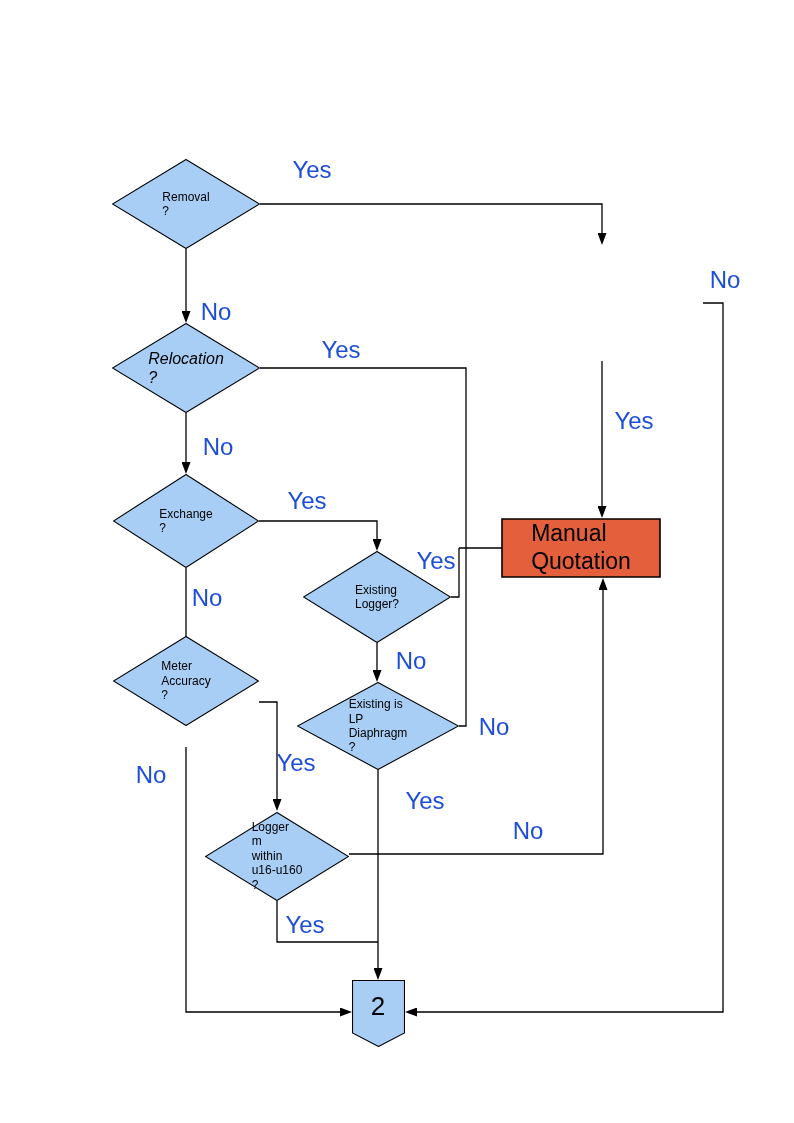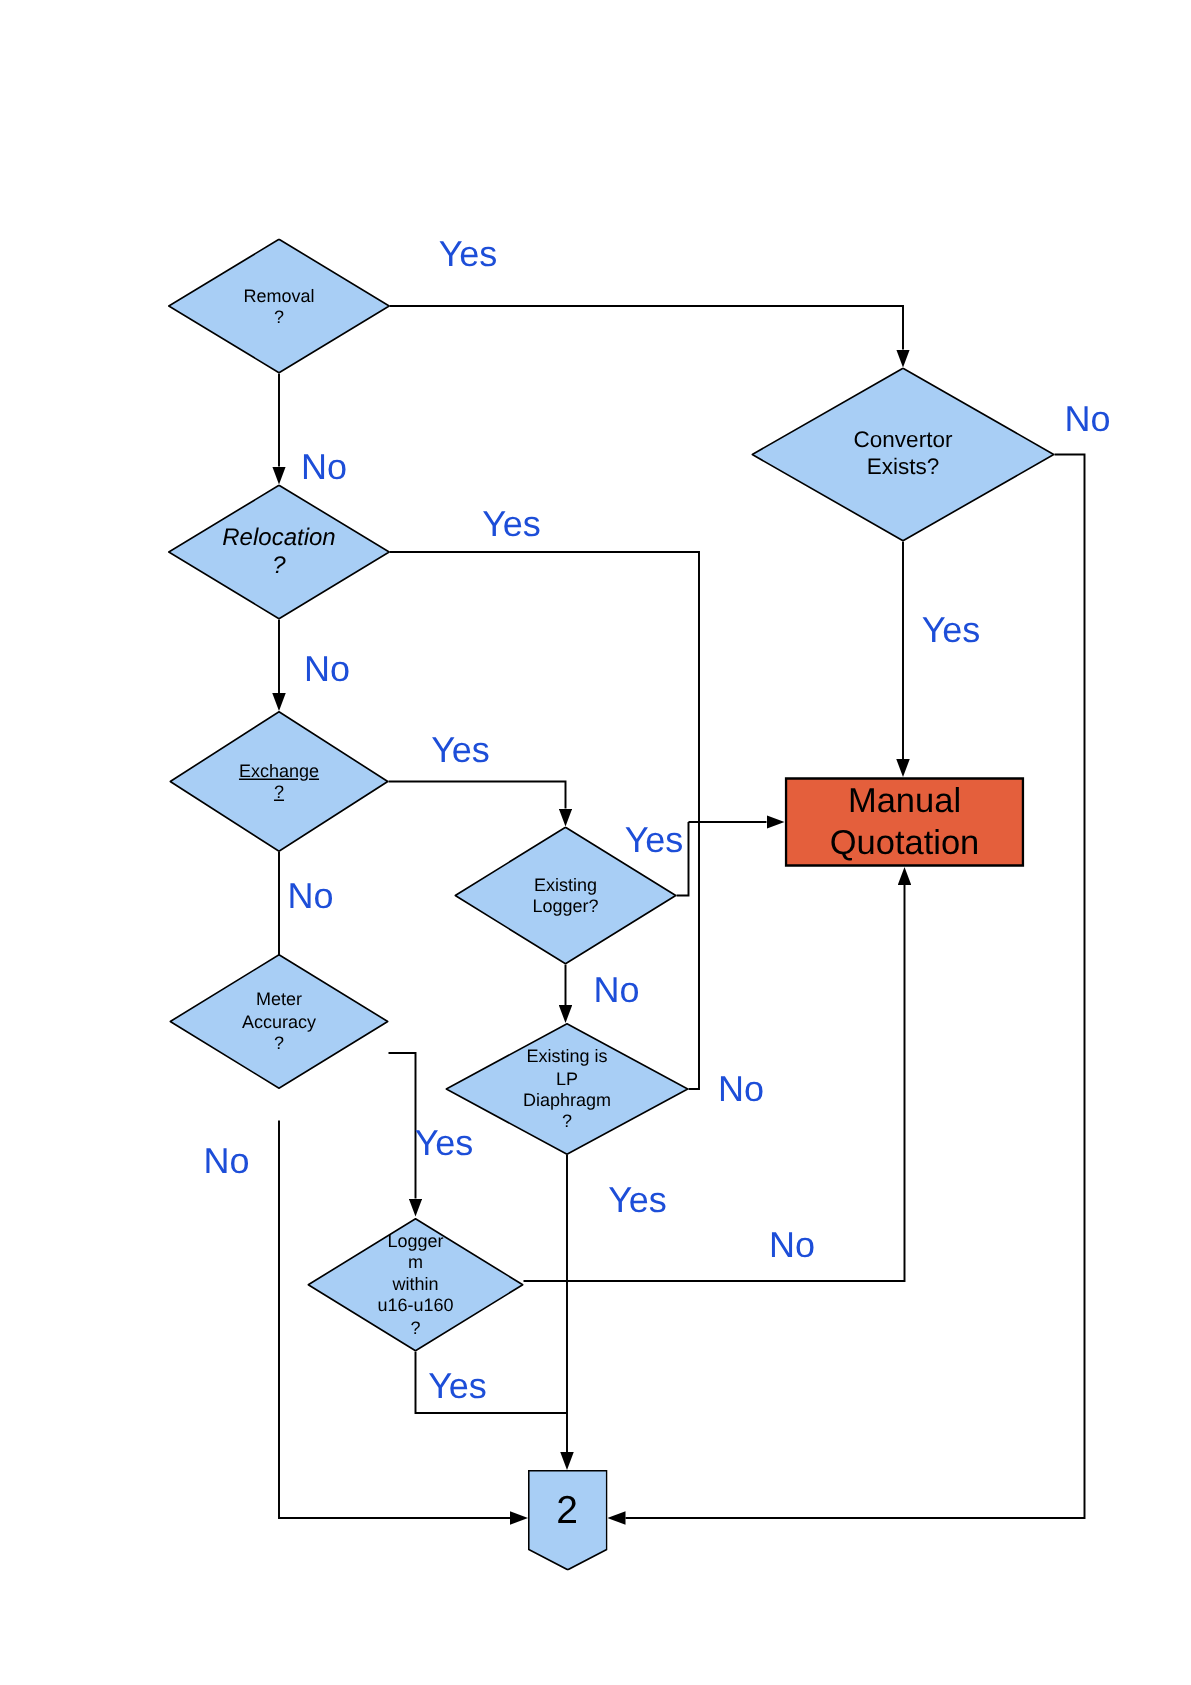--- a/index.html
+++ b/index.html
@@ -14,21 +14,21 @@
   #edge-layer {
     position: absolute;
     left: 0; top: 0;
     width: 794px; height: 1123px;
   }
   .node {
     position: absolute;
     display: flex;
     align-items: center;
     justify-content: center;
-    text-align: center;
+    text-align: left;
   }
   .node svg {
     position: absolute;
     left: 0; top: 0;
     width: 100%; height: 100%;
   }
   .node-label {
     position: relative;
     white-space: pre-line;
     line-height: 1.2;
@@ -72,37 +72,30 @@
     </svg>
 
   <div class="node" style="left: 112px; top: 159px; width: 148px; height: 90px; font-size: 12px;">
     <svg viewBox="0 0 148 90">
         <polygon points="74,0.5 147.5,45 74,89.5 0.5,45" fill="#A8CEF5" stroke="#000000" stroke-width="1.1"></polygon>
       </svg>
     <span class="node-label">Removal
 ?</span>
   </div>
 
-  <div class="node" style="left: 501px; top: 245px; width: 202px; height: 116px; font-size: 15px;">
-    <svg viewBox="0 0 202 116">
-        <polygon points="101,0.5 201.5,58 101,115.5 0.5,58" fill="#A8CEF5" stroke="#000000" stroke-width="1.1"></polygon>
-      </svg>
-    <span class="node-label">Convertor
-Exists?</span>
-  </div>
 
   <div class="node" style="left: 112px; top: 323px; width: 148px; height: 90px; font-size: 16px; font-style: italic;">
     <svg viewBox="0 0 148 90">
         <polygon points="74,0.5 147.5,45 74,89.5 0.5,45" fill="#A8CEF5" stroke="#000000" stroke-width="1.1"></polygon>
       </svg>
     <span class="node-label">Relocation
 ?</span>
   </div>
 
-  <div class="node" style="left: 113px; top: 474px; width: 146px; height: 94px; font-size: 12px; text-decoration: underline;">
+  <div class="node" style="left: 113px; top: 474px; width: 146px; height: 94px; font-size: 12px;">
     <svg viewBox="0 0 146 94">
         <polygon points="73,0.5 145.5,47 73,93.5 0.5,47" fill="#A8CEF5" stroke="#000000" stroke-width="1.1"></polygon>
       </svg>
     <span class="node-label">Exchange
 ?</span>
   </div>
 
   <div class="node" style="left: 303px; top: 551px; width: 148px; height: 92px; font-size: 12px;">
     <svg viewBox="0 0 148 92">
         <polygon points="74,0.5 147.5,46 74,91.5 0.5,46" fill="#A8CEF5" stroke="#000000" stroke-width="1.1"></polygon>
@@ -134,21 +127,21 @@
     <svg viewBox="0 0 144 89">
         <polygon points="72,0.5 143.5,44.5 72,88.5 0.5,44.5" fill="#A8CEF5" stroke="#000000" stroke-width="1.1"></polygon>
       </svg>
     <span class="node-label">Logger
 m
 within
 u16-u160
 ?</span>
   </div>
 
-  <div class="node" style="left: 523px; top: 518px; width: 160px; height: 60px; font-size: 23px;">
+  <div class="node" style="left: 501px; top: 518px; width: 160px; height: 60px; font-size: 23px;">
     <svg viewBox="0 0 160 60">
         <polygon points="1,1 159,1 159,59 1,59" fill="#E45F3C" stroke="#000000" stroke-width="1.6"></polygon>
       </svg>
     <span class="node-label">Manual
 Quotation</span>
   </div>
 
   <div class="node pentagon" style="left: 351.5px; top: 979.5px; width: 53px; height: 67px; font-size: 26px;">
     <svg viewBox="0 0 53 67">
         <polygon points="0.5,0.5 52.5,0.5 52.5,53 26.5,66.5 0.5,53" fill="#A8CEF5" stroke="#000000" stroke-width="1.1"></polygon>

